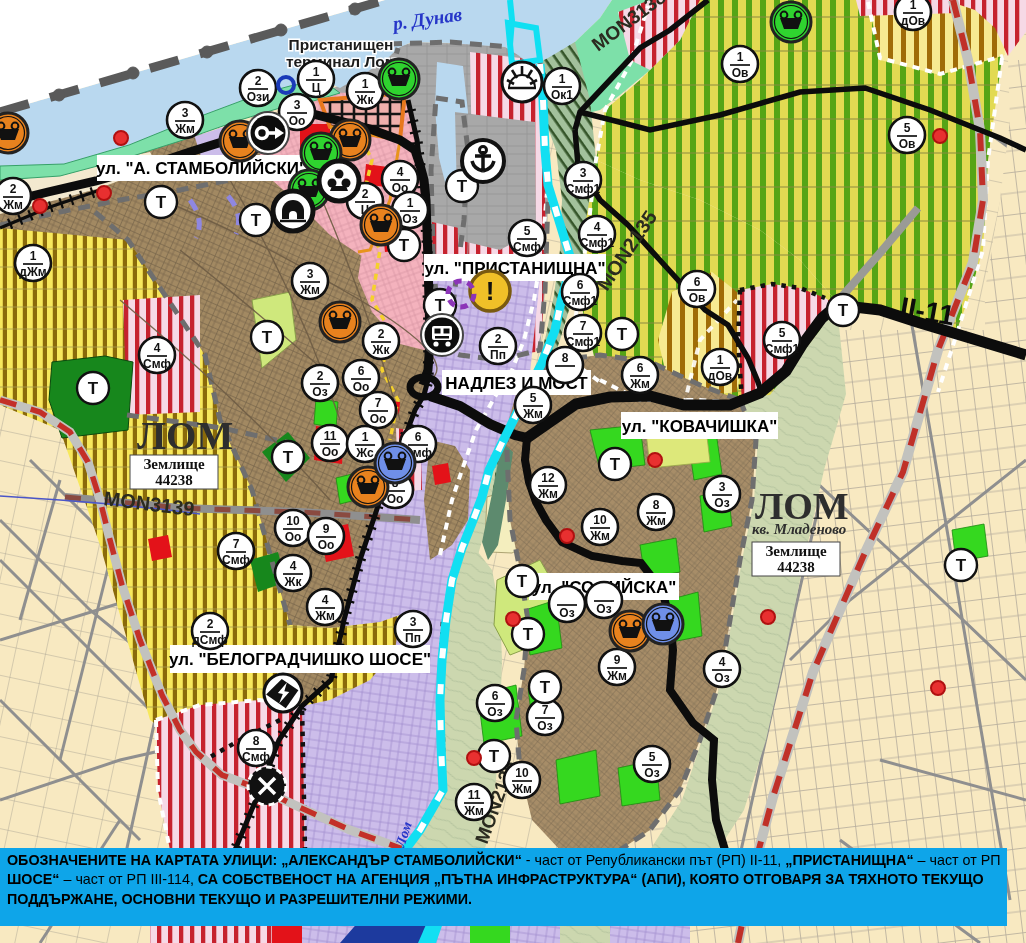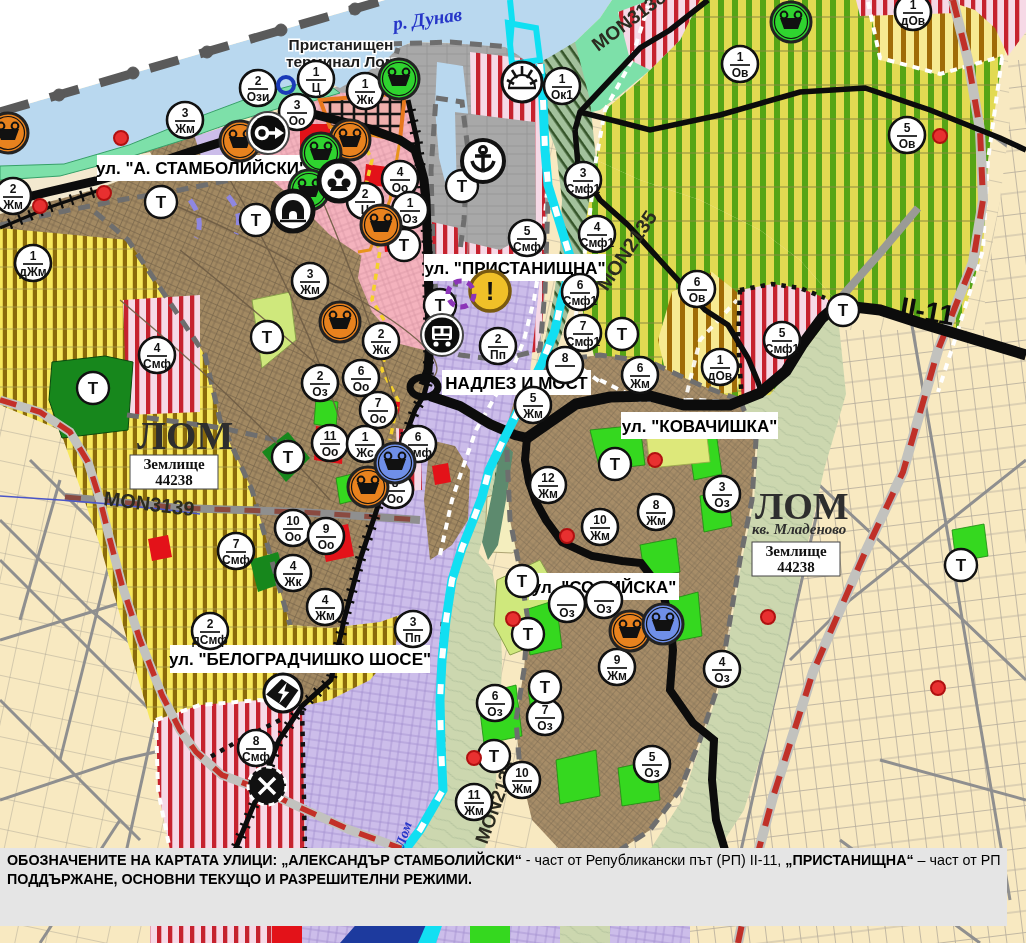--- a/index.html
+++ b/index.html
@@ -1,17 +1,17 @@
 <!DOCTYPE html>
 <html><head><meta charset="utf-8">
 <style>
 html,body{margin:0;padding:0;background:#fff;width:1026px;height:943px;overflow:hidden;}
 #wrap{position:relative;width:1026px;height:943px;font-family:"Liberation Sans",sans-serif;}
 #wrap svg{position:absolute;left:0;top:0;}
-#tb{position:absolute;left:0;top:848px;width:1000px;height:72px;background:#e5e5e5;padding:3px 0 3px 7px;
+#tb{position:absolute;left:0;top:848px;width:1000px;height:72px;background:#0ea5e9;padding:3px 0 3px 7px;
 font-size:14.3px;line-height:19.3px;color:#000;}
 #tb .l{white-space:nowrap;overflow:hidden;}
 </style></head>
 <body>
 <div id="wrap">
 <svg width="1026" height="943" viewBox="0 0 1026 943" xmlns="http://www.w3.org/2000/svg" font-family="Liberation Sans, sans-serif">
 <defs>
 <pattern id="fields" width="30" height="30" patternUnits="userSpaceOnUse" patternTransform="rotate(12)">
   <rect width="30" height="30" fill="#f8e9c1"></rect>
   <path d="M0 0H30M0 0V30" stroke="#a9a193" stroke-width="0.9" fill="none"></path>
@@ -1121,14 +1121,15 @@
 <circle cx="940" cy="136" r="7" fill="#e83030" stroke="#b01010" stroke-width="2"></circle>
 <circle cx="567" cy="536" r="7" fill="#e83030" stroke="#b01010" stroke-width="2"></circle>
 <circle cx="938" cy="688" r="7" fill="#e83030" stroke="#b01010" stroke-width="2"></circle>
 <circle cx="768" cy="617" r="7" fill="#e83030" stroke="#b01010" stroke-width="2"></circle>
 <circle cx="513" cy="619" r="7" fill="#e83030" stroke="#b01010" stroke-width="2"></circle>
 <circle cx="474" cy="758" r="7" fill="#e83030" stroke="#b01010" stroke-width="2"></circle>
 <circle cx="655" cy="460" r="7" fill="#e83030" stroke="#b01010" stroke-width="2"></circle>
 </svg>
 <div id="tb">
 <div class="l"><b>ОБОЗНАЧЕНИТЕ НА КАРТАТА УЛИЦИ: „АЛЕКСАНДЪР СТАМБОЛИЙСКИ“</b> - част от Републикански път (РП) II-11, <b>„ПРИСТАНИЩНА“</b> – част от РП</div>
+<div class="l"><b>ШОСЕ“</b> – част от РП III-114, <b>СА СОБСТВЕНОСТ НА АГЕНЦИЯ „ПЪТНА ИНФРАСТРУКТУРА“ (АПИ), КОЯТО ОТГОВАРЯ ЗА ТЯХНОТО ТЕКУЩО</b></div>
 <div class="l"><b>ПОДДЪРЖАНЕ, ОСНОВНИ ТЕКУЩО И РАЗРЕШИТЕЛНИ РЕЖИМИ.</b></div>
 </div>
 </div>
 </body></html>

